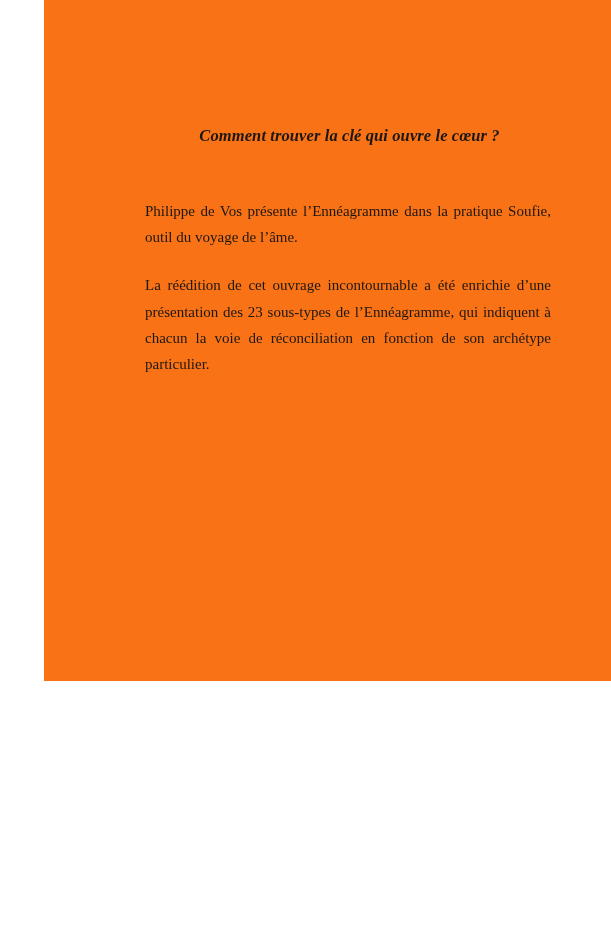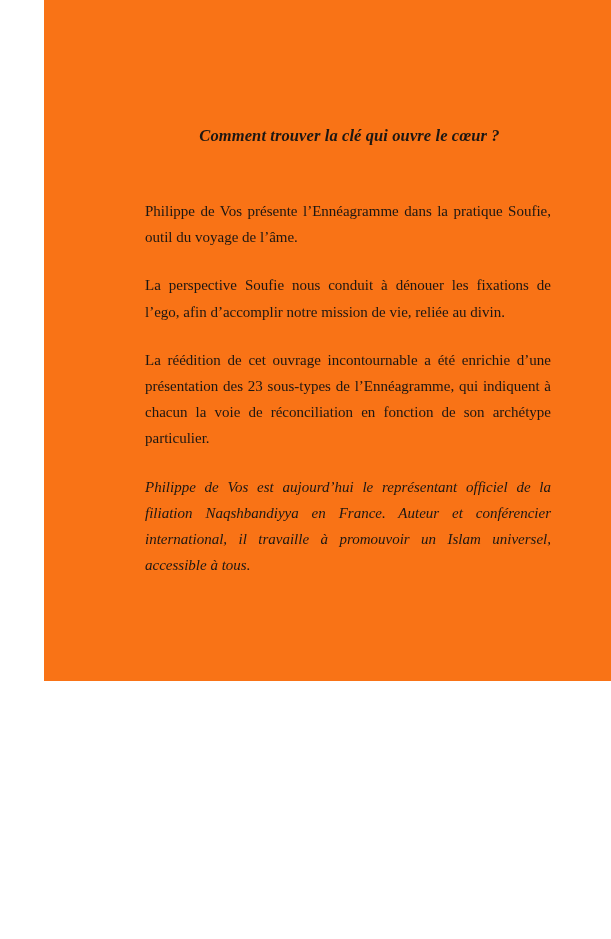--- a/index.html
+++ b/index.html
@@ -110,25 +110,23 @@
 <body>
 
 <div id="cover">
 
   <div class="heading">Comment trouver la clé qui ouvre le cœur ?</div>
 
   <div class="body-block">
     <p class="para">Philippe de Vos présente l’Ennéagramme dans la pratique Soufie, outil du voyage de l’âme.</p>
 
 
-    <p class="para">La perspective Soufie nous conduit à dénouer les fixations de l’ego, afin d’accomplir notre mission de vie, reliée au divin.</p>
 
     <p class="para">La réédition de cet ouvrage incontournable a été enrichie d’une présentation des 23 sous-types de l’Ennéagramme, qui indiquent à chacun la voie de réconciliation en fonction de son archétype particulier.</p>
 
-    <p class="para bio">Philippe de Vos est aujourd’hui le représentant officiel de la filiation Naqshbandiyya en France. Auteur et conférencier international, il travaille à promouvoir un Islam universel, accessible à tous.</p>
   </div>
 
   <div class="vertical-url">www.loriginel.com</div>
 
   <div class="barcode-box"></div>
 
   <div class="colophon">
     <div>21 €</div>
     <div>Imprimé en France</div>
   </div>

